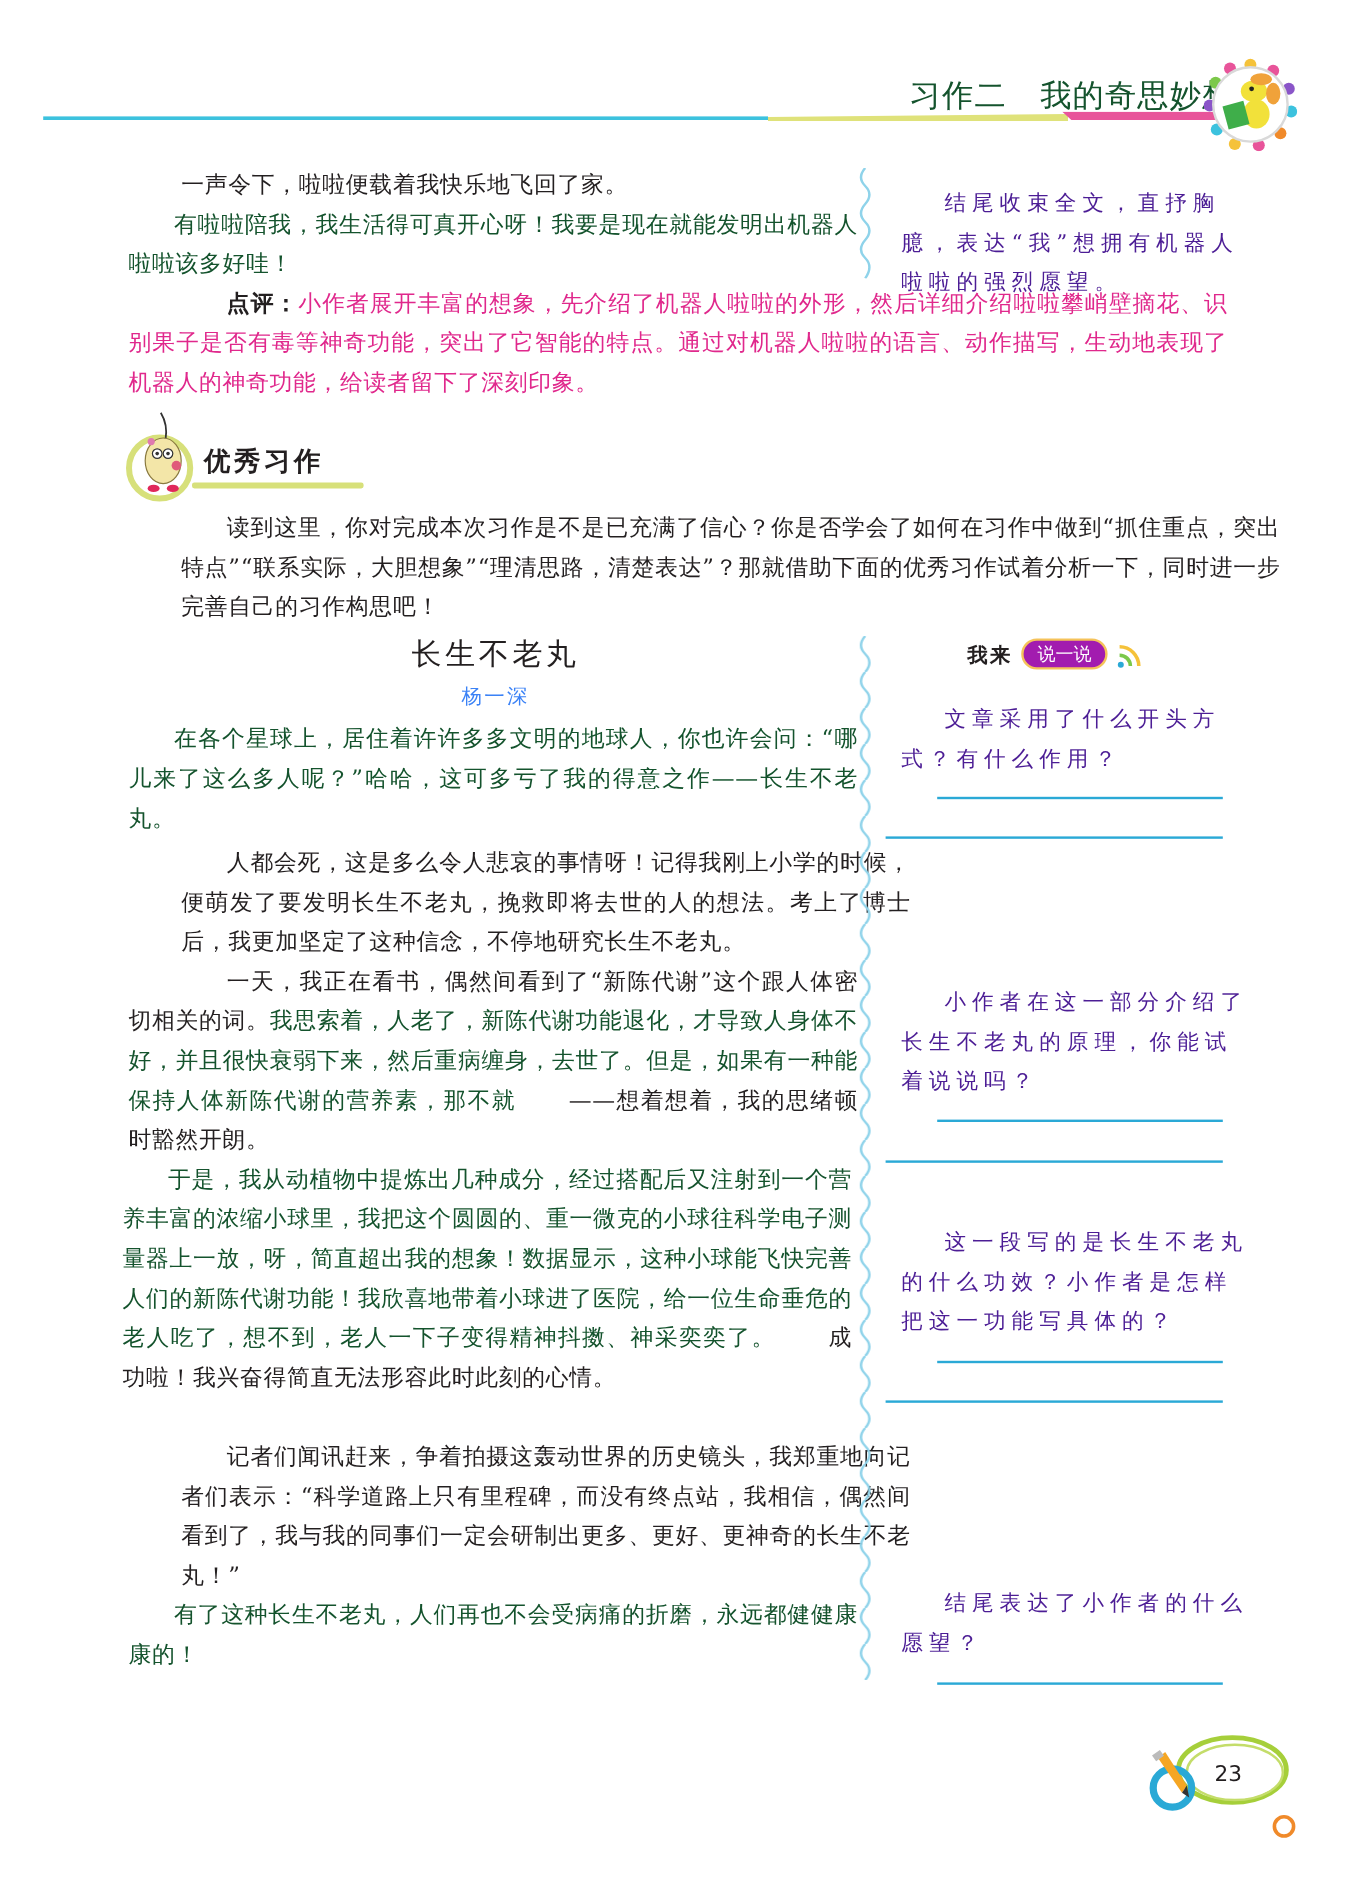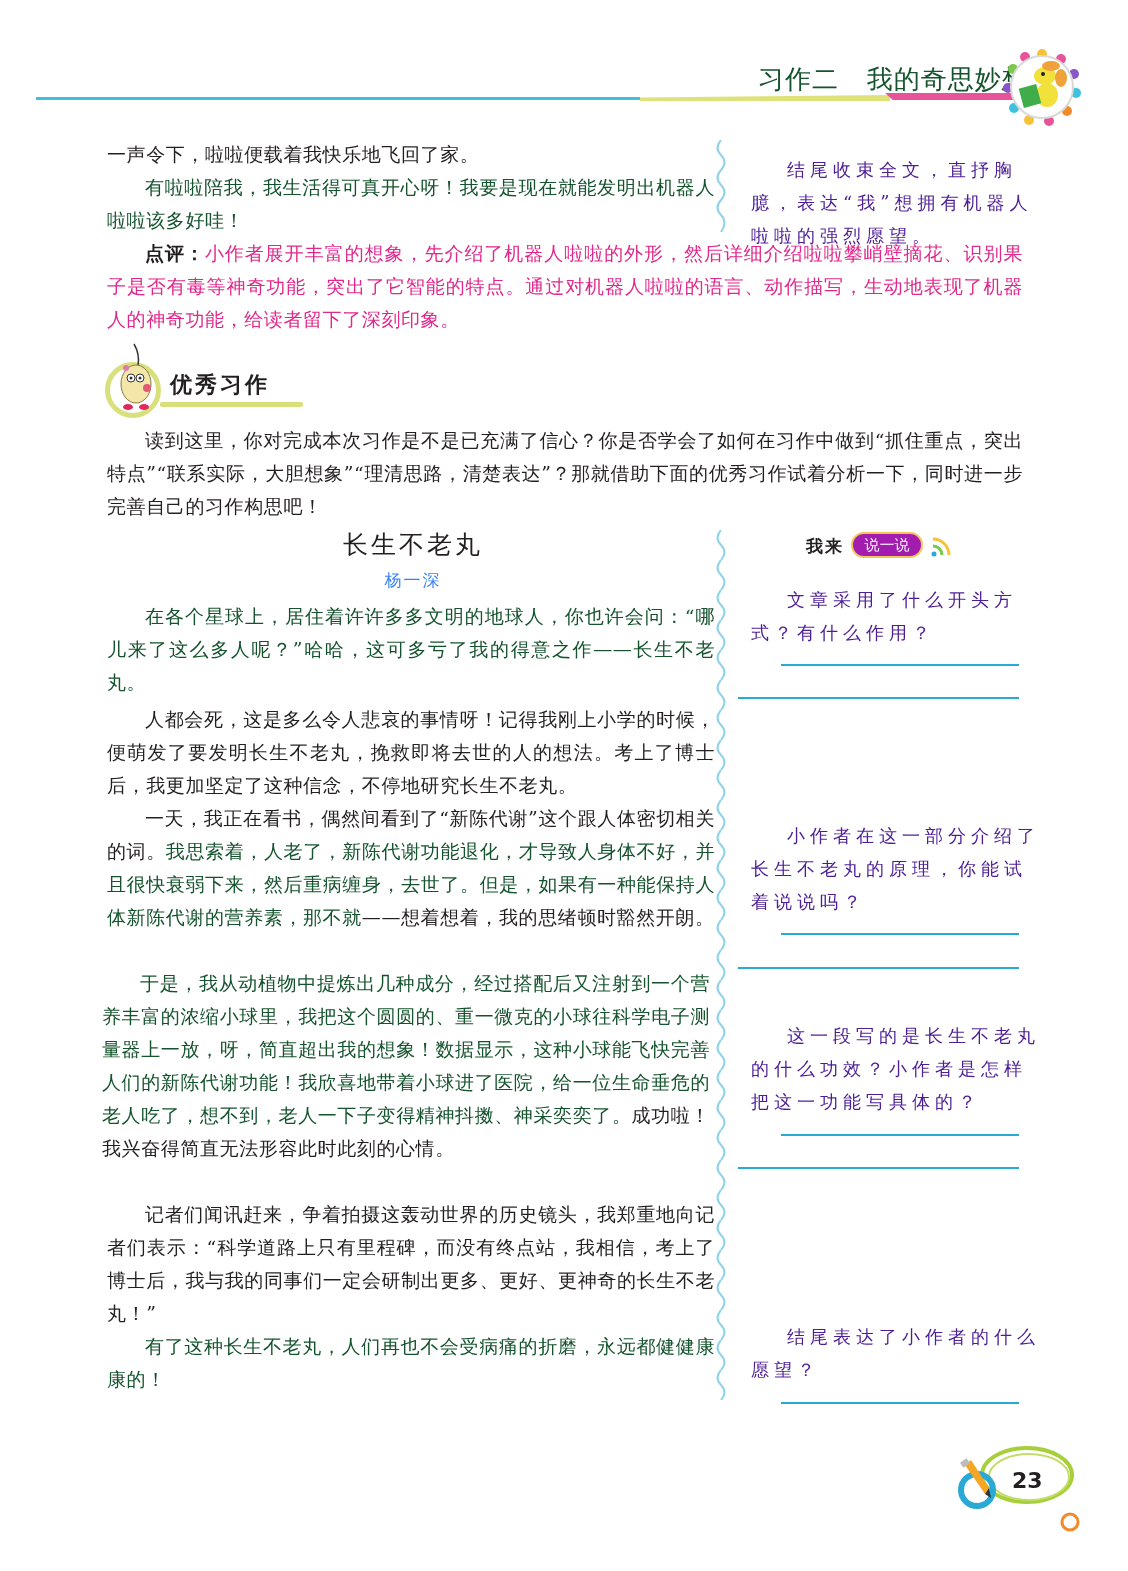--- a/index.html
+++ b/index.html
@@ -14,21 +14,21 @@
                      clip-path: polygon(0 40%, 100% 0, 100% 100%, 0 100%); }
   .hdr-line-pink { position: absolute; left: 885px; top: 93px; width: 130px; height: 7px; background: #e8549a;
                    clip-path: polygon(0 0, 100% 0, 100% 100%, 6% 100%); }
   .mascot-badge { position: absolute; left: 1003px; top: 48px; width: 78px; height: 78px; }
 
   
   .p { position: absolute; font-size: 19px; line-height: 33px; letter-spacing: 0.6px; text-align: justify; margin: 0; }
   .indent { text-indent: 2em; }
   .blue { color: #14532d; }
   .pink { color: #e0288c; }
-  .black { color: #231f20; }
+  .black { color: #231f20; margin-left: 44px; }
   .bold { font-weight: bold; font-family: "DejaVu Sans", "Liberation Sans", sans-serif; }
 
   .side { position: absolute; font-size: 18px; line-height: 33px; letter-spacing: 5px; color: #4c1d95;
           font-family: "DejaVu Serif", "Liberation Serif", serif; margin: 13px; }
 
   
   .wave { position: absolute; width: 14px; }
 
   
   .sec-circle { position: absolute; left: 105px; top: 362px; width: 56px; height: 56px; border-radius: 50%;
@@ -42,21 +42,21 @@
   .essay-author { position: absolute; left: 300px; top: 569px; width: 226px; text-align: center; font-size: 17px; letter-spacing: 2px; color: #3b82f6; }
 
   .talk-label { position: absolute; left: 806px; top: 535px; font-size: 17px; font-weight: bold; color: #231f20; letter-spacing: 2px; }
   .talk-pill { position: absolute; left: 851px; top: 532px; width: 72px; height: 26px; border-radius: 13px; background: #a21caf;
                border: 2px solid #f5c35a; box-sizing: border-box; color: #ffffff; font-size: 15px; text-align: center; line-height: 22px;
                font-family: "DejaVu Sans", "Liberation Sans", sans-serif; }
   .rss { position: absolute; left: 930px; top: 536px; width: 22px; height: 22px; }
 
   .ans-line { position: absolute; height: 2px; background: #2aa9d6; }
 
-  .page-num { position: absolute; left: 1012px; top: 1468px; font-family: "DejaVu Sans", "Liberation Sans", sans-serif; font-size: 22px; color: #231f20; font-weight: bold; }
+  .page-num { position: absolute; left: 1012px; top: 1468px; font-family: "DejaVu Sans", "Liberation Sans", sans-serif; font-size: 18px; color: #231f20; }
   .footer-deco { position: absolute; left: 955px; top: 1440px; width: 130px; height: 95px; }
 </style>
 </head>
 <body>
 
 <div class="hdr-title"><span>习作二</span>&nbsp;&nbsp;&nbsp;<span>我的奇思妙想</span></div>
 <div class="hdr-line-blue"></div>
 <div class="hdr-line-yellow"></div>
 <div class="hdr-line-pink"></div>
 <svg class="mascot-badge" viewBox="0 0 78 78">
@@ -110,21 +110,21 @@
 
 <p class="p black indent" style="left:107px; top:424px; width:916px;">读到这里，你对完成本次习作是不是已充满了信心？你是否学会了如何在习作中做到“抓住重点，突出特点”“联系实际，大胆想象”“理清思路，清楚表达”？那就借助下面的优秀习作试着分析一下，同时进一步完善自己的习作构思吧！</p>
 
 <div class="essay-title">长生不老丸</div>
 <div class="essay-author">杨一深</div>
 
 <p class="p blue indent" style="left:107px; top:600px; width:608px;">在各个星球上，居住着许许多多文明的地球人，你也许会问：“哪儿来了这么多人呢？”哈哈，这可多亏了我的得意之作——长生不老丸。</p>
 <p class="p black indent" style="left:107px; top:703px; width:608px;">人都会死，这是多么令人悲哀的事情呀！记得我刚上小学的时候，便萌发了要发明长生不老丸，挽救即将去世的人的想法。考上了博士后，我更加坚定了这种信念，不停地研究长生不老丸。</p>
 <p class="p indent" style="left:107px; top:802px; width:608px;"><span class="black">一天，我正在看书，偶然间看到了“新陈代谢”这个跟人体密切相关的词。</span><span class="blue">我思索着，人老了，新陈代谢功能退化，才导致人身体不好，并且很快衰弱下来，然后重病缠身，去世了。但是，如果有一种能保持人体新陈代谢的营养素，那不就</span><span class="black">——想着想着，我的思绪顿时豁然开朗。</span></p>
 <p class="p indent" style="left:102px; top:967px; width:608px;"><span class="blue">于是，我从动植物中提炼出几种成分，经过搭配后又注射到一个营养丰富的浓缩小球里，我把这个圆圆的、重一微克的小球往科学电子测量器上一放，呀，简直超出我的想象！数据显示，这种小球能飞快完善人们的新陈代谢功能！我欣喜地带着小球进了医院，给一位生命垂危的老人吃了，想不到，老人一下子变得精神抖擞、神采奕奕了。</span><span class="black">成功啦！我兴奋得简直无法形容此时此刻的心情。</span></p>
-<p class="p black indent" style="left:107px; top:1198px; width:608px;">记者们闻讯赶来，争着拍摄这轰动世界的历史镜头，我郑重地向记者们表示：“科学道路上只有里程碑，而没有终点站，我相信，考上了博士后，我与我的同事们一定会研制出更多、更好、更神奇的长生不老丸！”</p>
+<p class="p black indent" style="left:107px; top:1198px; width:608px;">记者们闻讯赶来，争着拍摄这轰动世界的历史镜头，我郑重地向记者们表示：“科学道路上只有里程碑，而没有终点站，我相信，偶然间看到了，我与我的同事们一定会研制出更多、更好、更神奇的长生不老丸！”</p>
 <p class="p blue indent" style="left:107px; top:1330px; width:608px;">有了这种长生不老丸，人们再也不会受病痛的折磨，永远都健健康康的！</p>
 
 <svg class="wave" style="left:714px; top:530px; height:870px;" viewBox="0 0 14 870" preserveAspectRatio="none">
   <defs>
     <pattern id="wv" x="0" y="0" width="14" height="30" patternUnits="userSpaceOnUse">
       <path d="M7 0 Q0 8 7 15 Q14 22 7 30" stroke="#8fd3ea" stroke-width="2" fill="none"></path>
     </pattern>
   </defs>
   <rect x="0" y="0" width="14" height="870" fill="url(#wv)"></rect>
 </svg>

